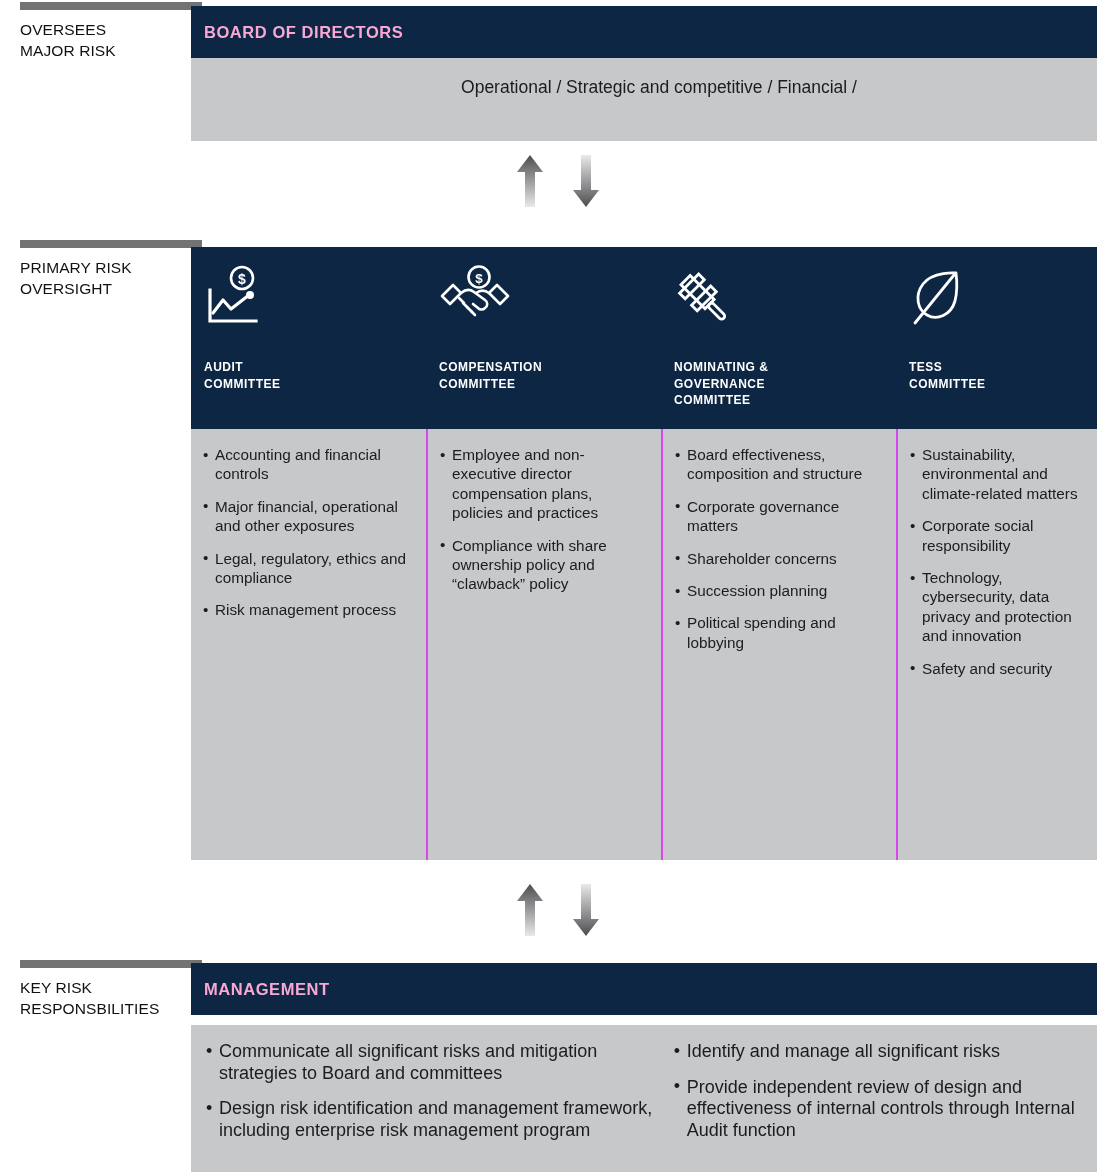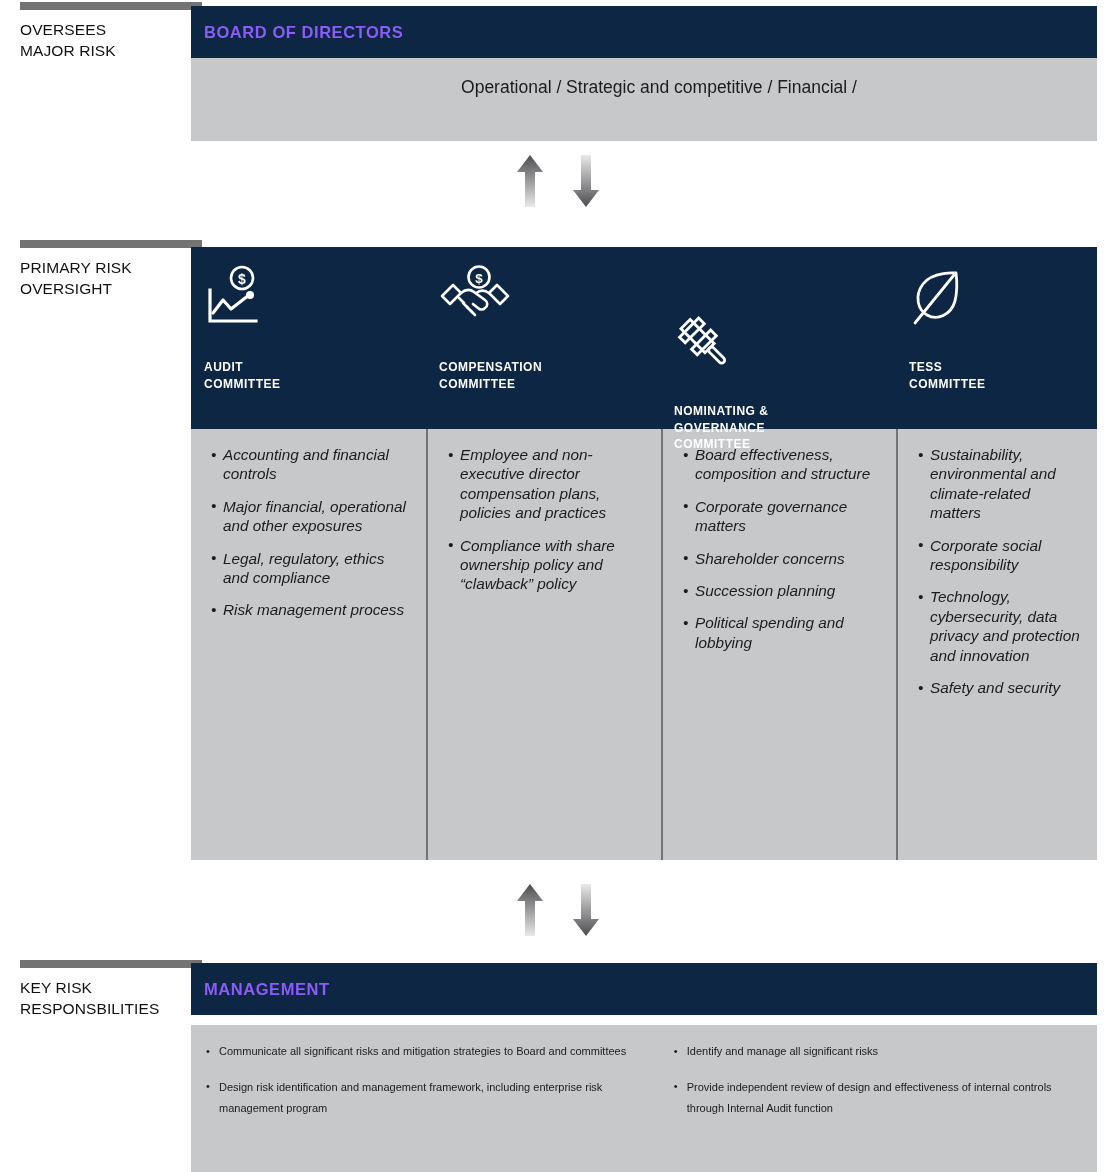--- a/index.html
+++ b/index.html
@@ -31,21 +31,21 @@
   .rail-label .l2 { display: block; }
 
   
   .panel {
     position: absolute;
     left: 191px;
     width: 906px;
   }
   .navy-head {
     background: #0d2643;
-    color: #8b5cf6;
+    color: #f9a8d4;
     font-size: 16.5px;
     font-weight: bold;
     letter-spacing: 0.55px;
     display: flex;
     align-items: center;
     padding-left: 13px;
     box-sizing: border-box;
   }
   .gray-body {
     background: #c6c8ca;
@@ -92,24 +92,23 @@
     letter-spacing: 0.5px;
     margin-top: 26px;
   }
 
   .cmte-body-row {
     display: flex;
     background: #c6c8ca;
   }
   .cmte-col {
     box-sizing: border-box;
-    padding: 16px 14px 18px 20px;
-    font-style: italic;
-  }
-  .cmte-col.divided { border-left: 2px solid #737373; }
+    padding: 16px 14px 18px 12px;
+  }
+  .cmte-col.divided { border-left: 2px solid #d946ef; }
 
   ul.bullets {
     list-style: none;
     margin: 0;
     padding: 0;
   }
   ul.bullets li {
     position: relative;
     padding-left: 12px;
     margin-bottom: 13px;
@@ -129,21 +128,21 @@
   .mgmt-body {
     display: flex;
     background: #c6c8ca;
     padding: 16px 10px 20px 10px;
     box-sizing: border-box;
   }
   .mgmt-col { box-sizing: border-box; }
   .mgmt-col-left { width: 470px; padding-left: 5px; }
   .mgmt-col-right { width: 426px; padding-left: 8px; }
   .mgmt-col ul.bullets li {
-    font-size: 11px;
+    font-size: 18px;
     line-height: 21.5px;
     margin-bottom: 14px;
     padding-left: 13px;
   }
 </style>
 </head>
 <body>
 
 <div class="rail-label" style="top:2px;">
   <span class="l1">OVERSEES</span>
@@ -227,21 +226,21 @@
           <path d="M28 42 L33 47" fill="none" stroke="#ffffff" stroke-width="2.6" stroke-linecap="round"></path>
           <path d="M32 46 L36 50" fill="none" stroke="#ffffff" stroke-width="2.6" stroke-linecap="round"></path>
         </svg>
       </div>
       <div class="cmte-title">
         <div>COMPENSATION</div>
         <div>COMMITTEE</div>
       </div>
     </div>
 
-    <div class="cmte-head" style="width:235px;margin-top:44px;">
+    <div class="cmte-head" style="width:235px;">
       <div class="cmte-icon">
         <svg width="62" height="62" viewBox="0 0 62 62">
           <g transform="rotate(-45 31 31)">
             <rect x="22" y="6" width="13" height="34" fill="none" stroke="#ffffff" stroke-width="2.8"></rect>
             <rect x="15" y="11" width="27" height="8" fill="none" stroke="#ffffff" stroke-width="2.8"></rect>
             <rect x="15" y="28" width="27" height="8" fill="none" stroke="#ffffff" stroke-width="2.8"></rect>
             <rect x="25.5" y="40" width="6" height="20" rx="3" fill="none" stroke="#ffffff" stroke-width="2.8"></rect>
           </g>
         </svg>
       </div>

